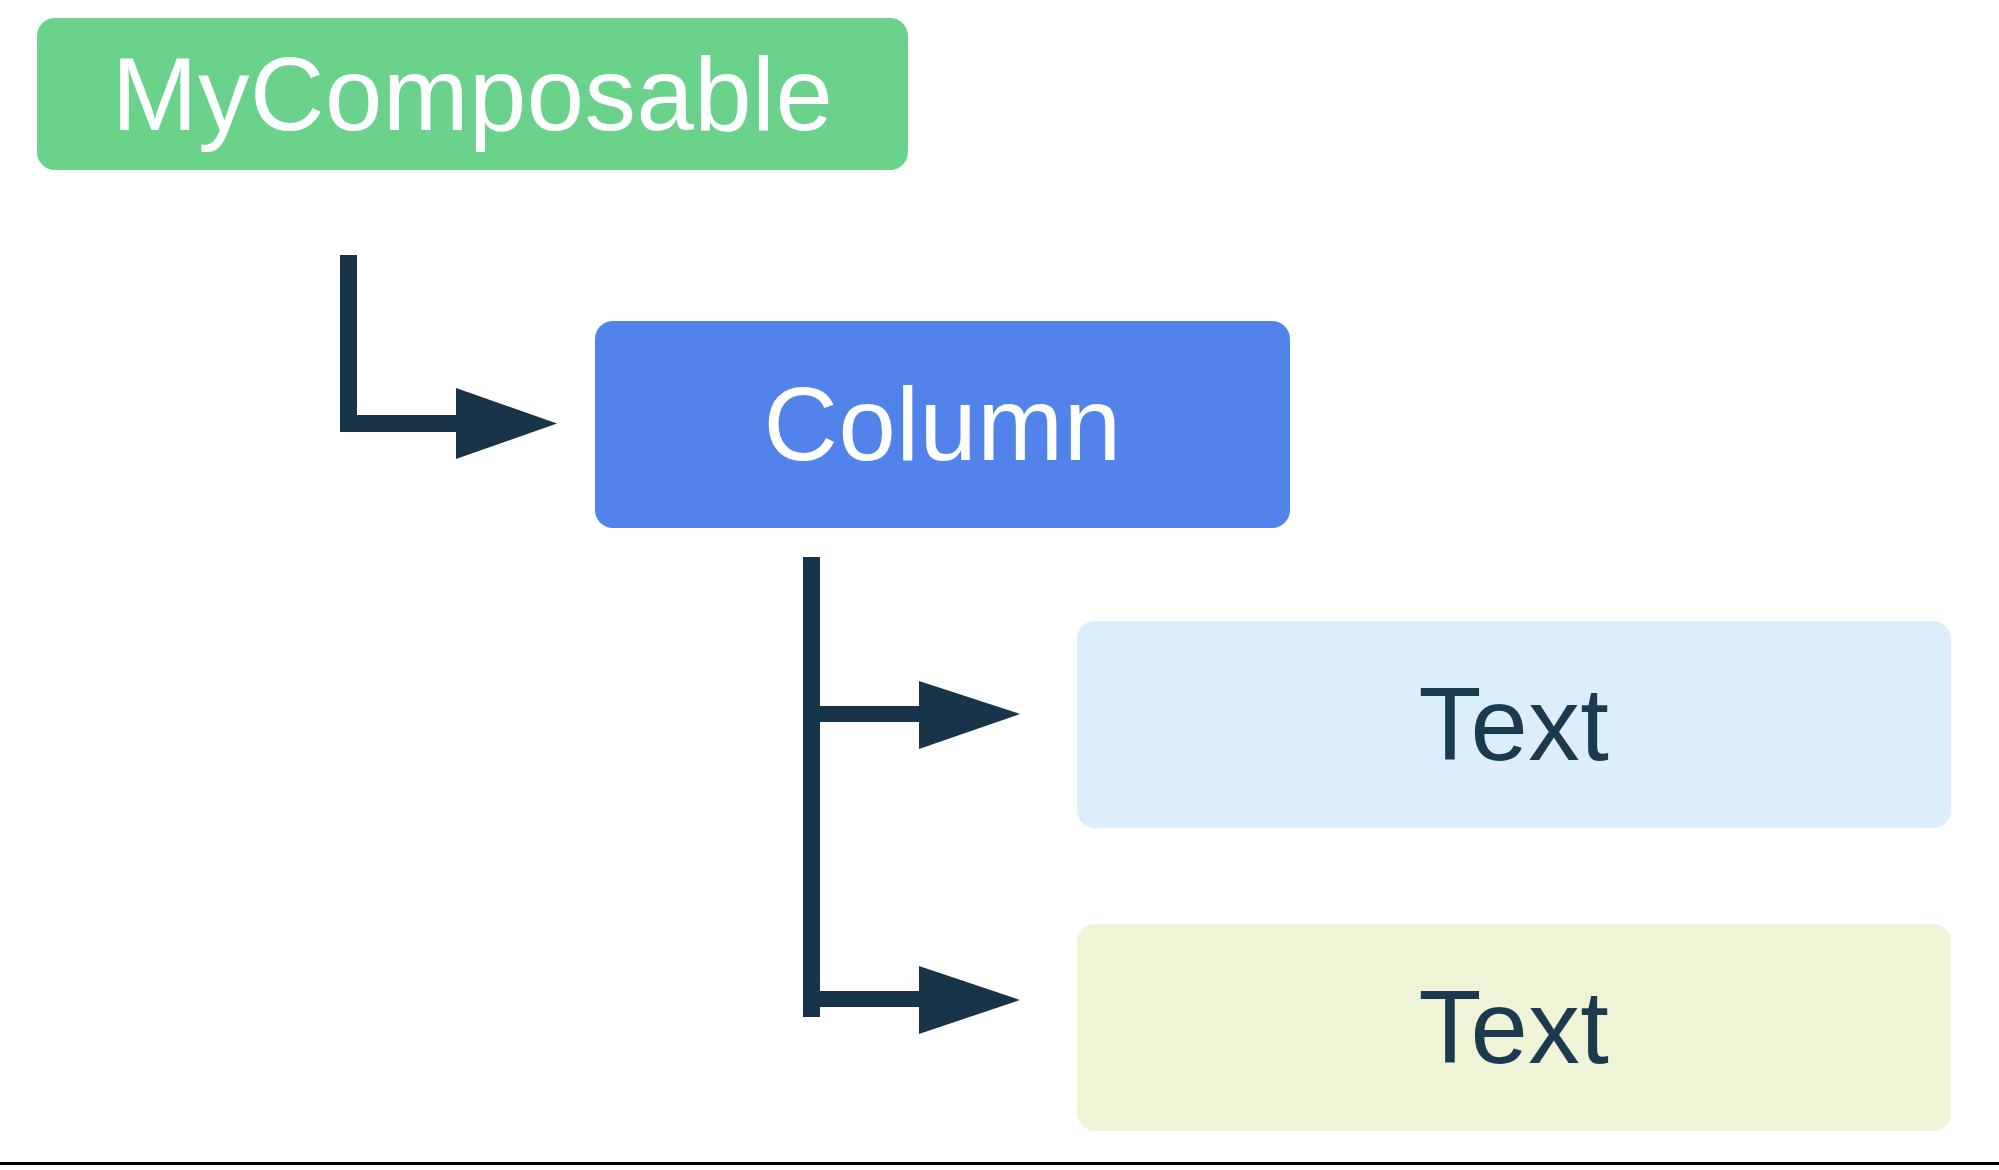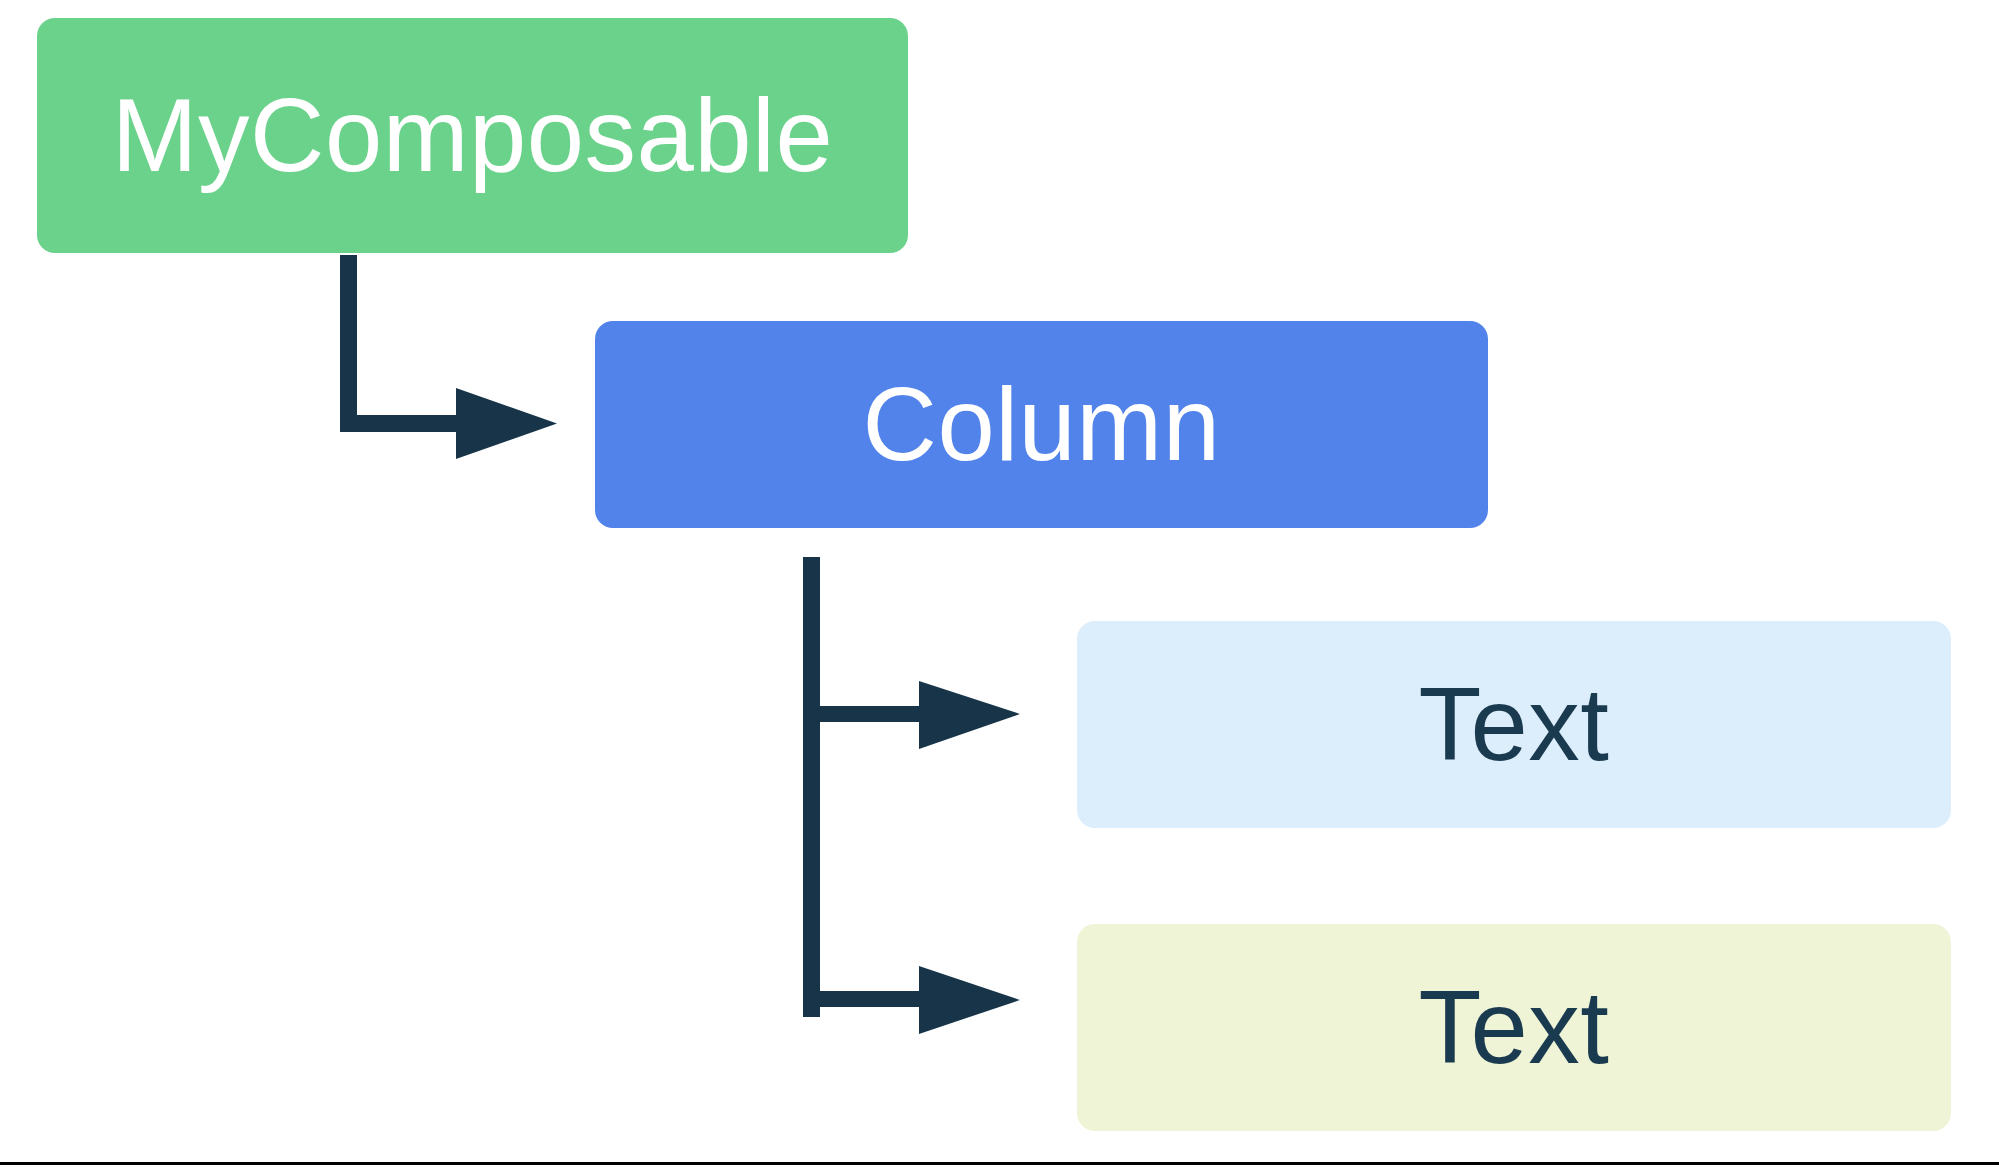--- a/index.html
+++ b/index.html
@@ -34,33 +34,33 @@
     display: block;
     font-weight: 400;
     letter-spacing: 0.5px;
   }
 
   
   #node-root {
     left: 37px;
     top: 18px;
     width: 871px;
-    height: 235px;
+    height: 152px;
     background: #6bd28b;
   }
   #node-root .node-label {
     color: #ffffff;
     font-size: 103px;
   }
 
   
   #node-column {
     left: 595px;
     top: 321px;
-    width: 893px;
+    width: 695px;
     height: 207px;
     background: #5183ea;
   }
   #node-column .node-label {
     color: #ffffff;
     font-size: 103px;
   }
 
   
   #node-text-1 {

